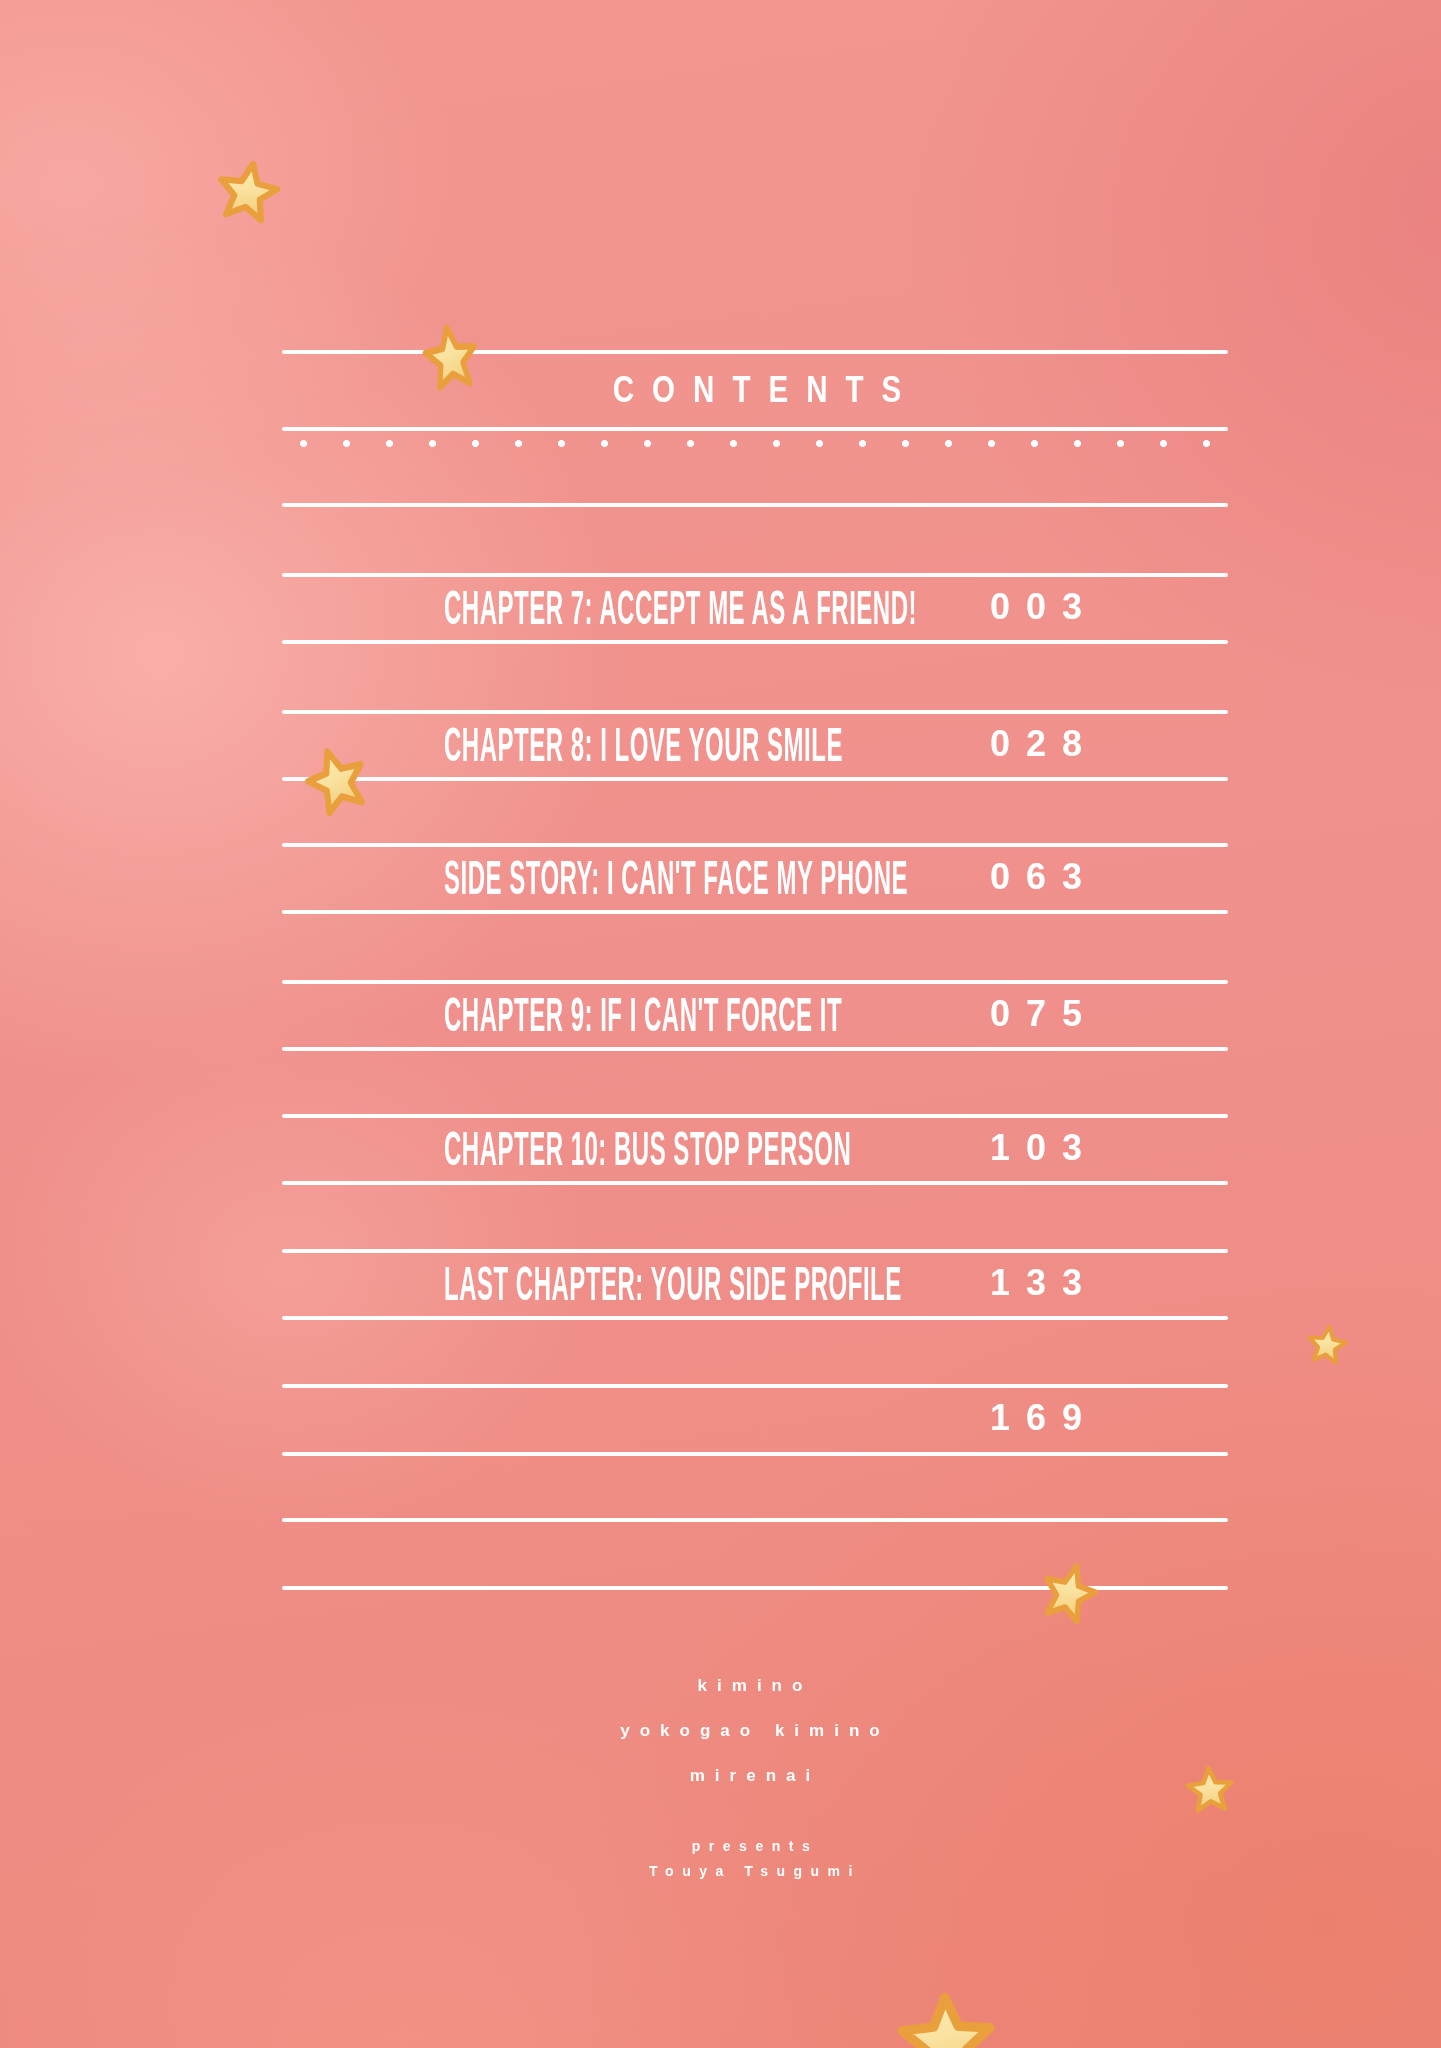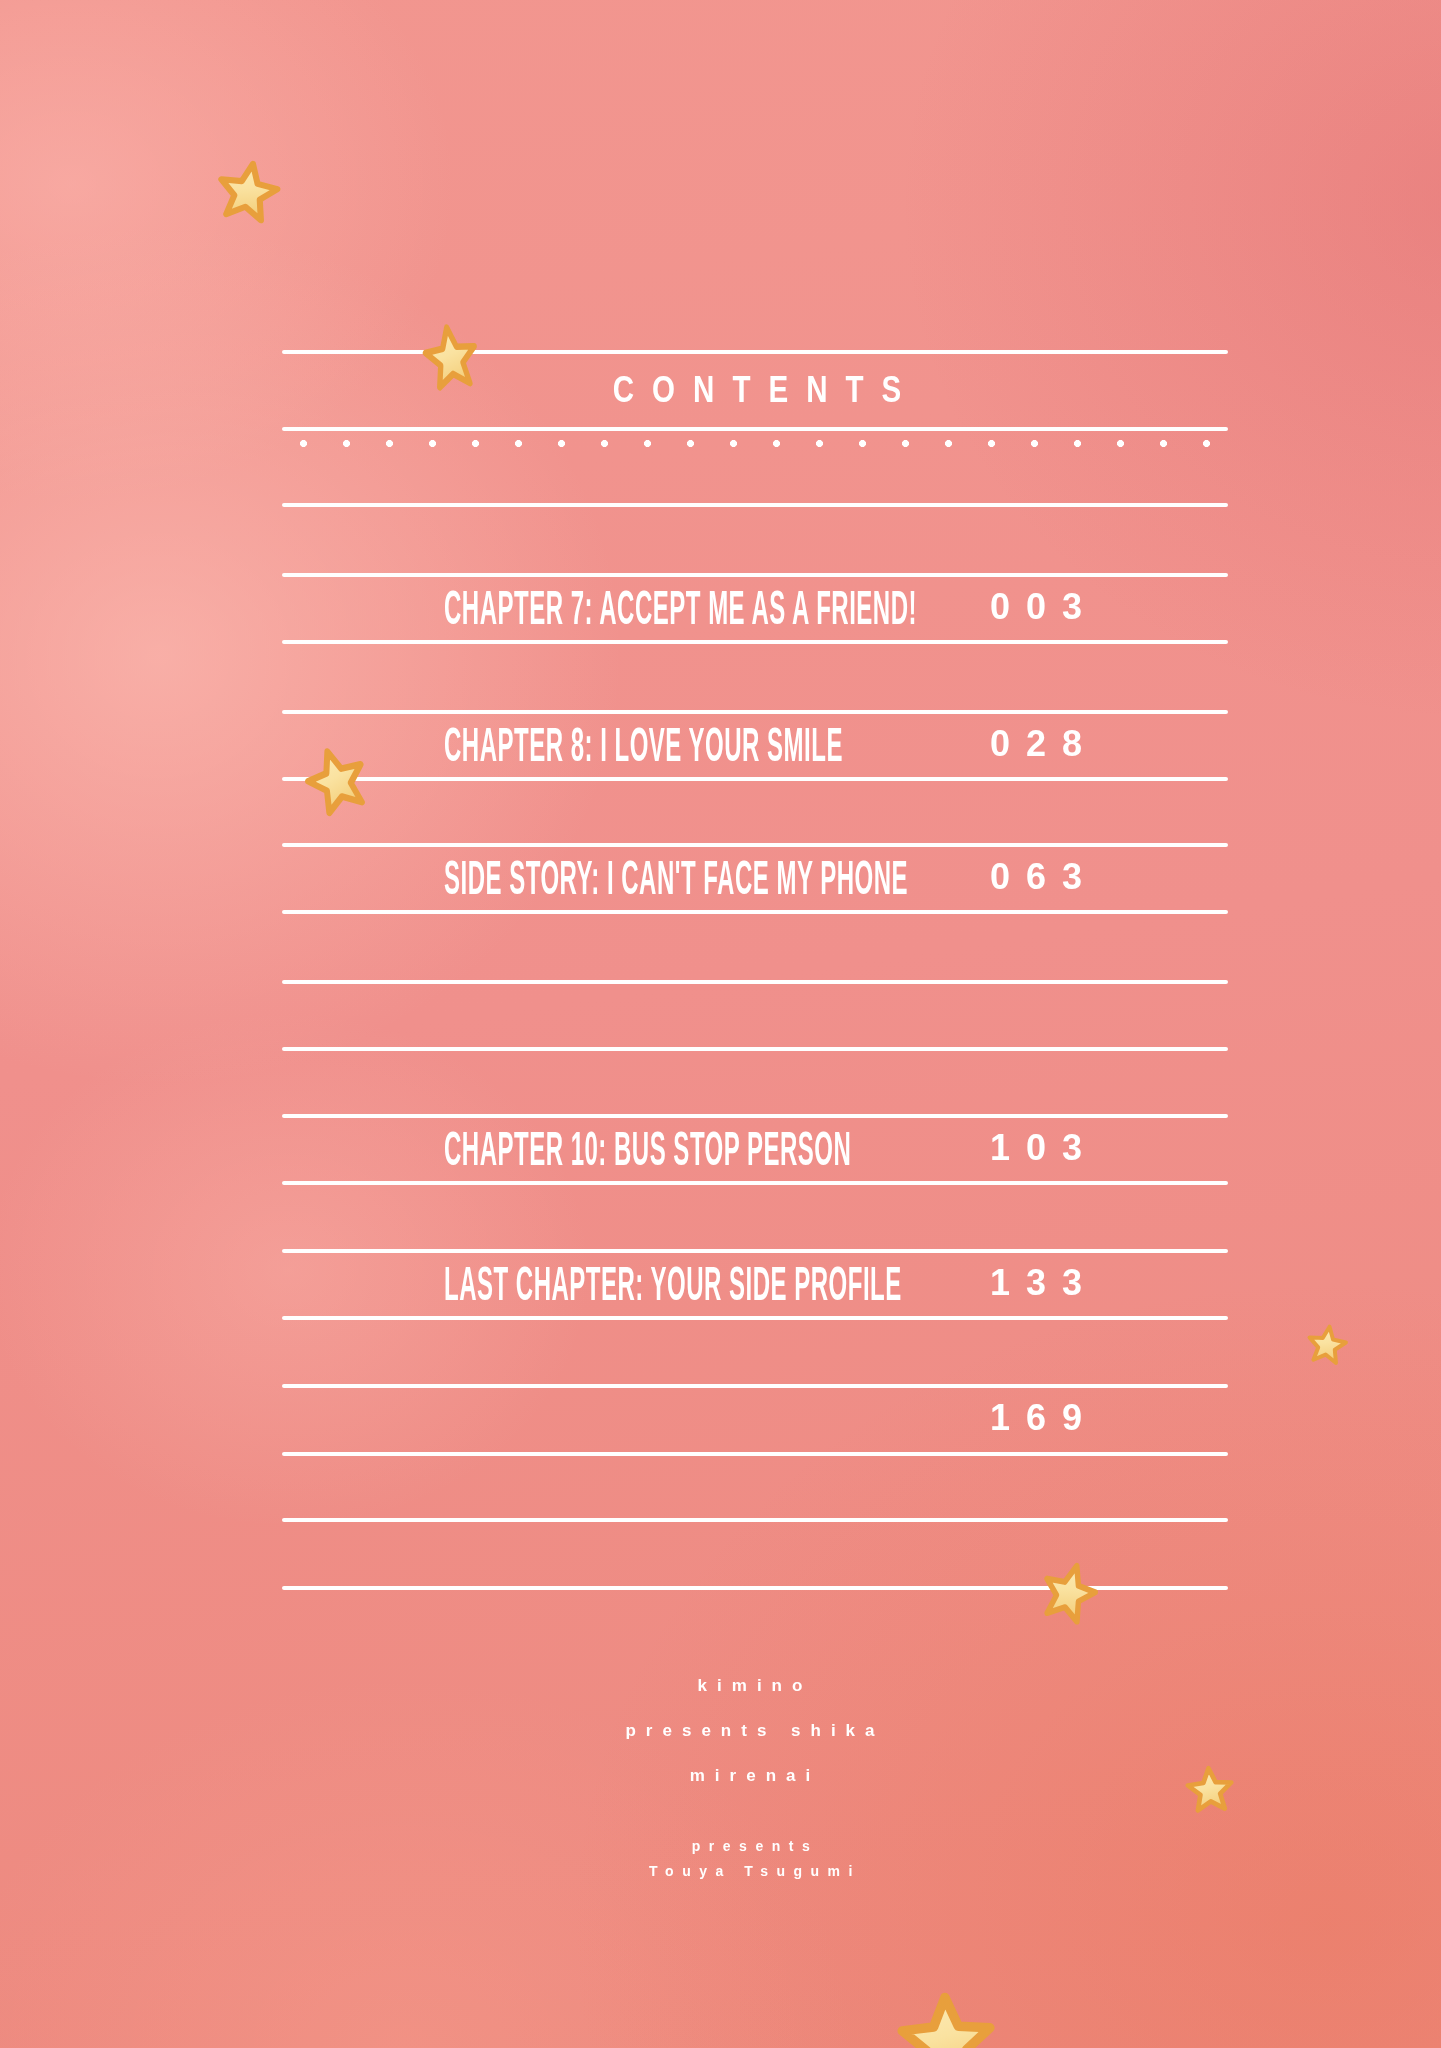--- a/index.html
+++ b/index.html
@@ -104,39 +104,45 @@
           <span class="squeeze">CHAPTER 8: I LOVE YOUR SMILE</span>
         </div>
       <div class="page-number">028</div>
     </div>
     <div class="toc-row" style="top:845px">
       <div class="chapter-title">
           <span class="squeeze">SIDE STORY:  I CAN'T FACE MY PHONE</span>
         </div>
       <div class="page-number">063</div>
     </div>
+    <div class="toc-row" style="top:982px">
+      <div class="chapter-title">
+          <span class="squeeze">CHAPTER 9: IF I CAN'T FORCE IT</span>
+        </div>
+      <div class="page-number">075</div>
+    </div>
     <div class="toc-row" style="top:1116px">
       <div class="chapter-title">
           <span class="squeeze">CHAPTER 10: BUS STOP PERSON</span>
         </div>
       <div class="page-number">103</div>
     </div>
     <div class="toc-row" style="top:1251px">
       <div class="chapter-title">
           <span class="squeeze">LAST CHAPTER: YOUR SIDE PROFILE</span>
         </div>
       <div class="page-number">133</div>
     </div>
     <div class="toc-row row-extras" style="top:1386px">
       <div class="page-number">169</div>
     </div>
 
     <div class="footer">
       <div class="series-line">kimino</div>
-      <div class="series-line">presents shika</div>
+      <div class="series-line">yokogao kimino</div>
       <div class="series-line">mirenai</div>
       <div class="credits">
         <div class="credit-line">presents</div>
         <div class="credit-line">Touya Tsugumi</div>
       </div>
     </div>
   </div>
 
   <div class="star" style="left:214px;top:158px;width:68px;height:68px;transform:rotate(10deg)">
     <svg viewBox="0 0 100 100">

